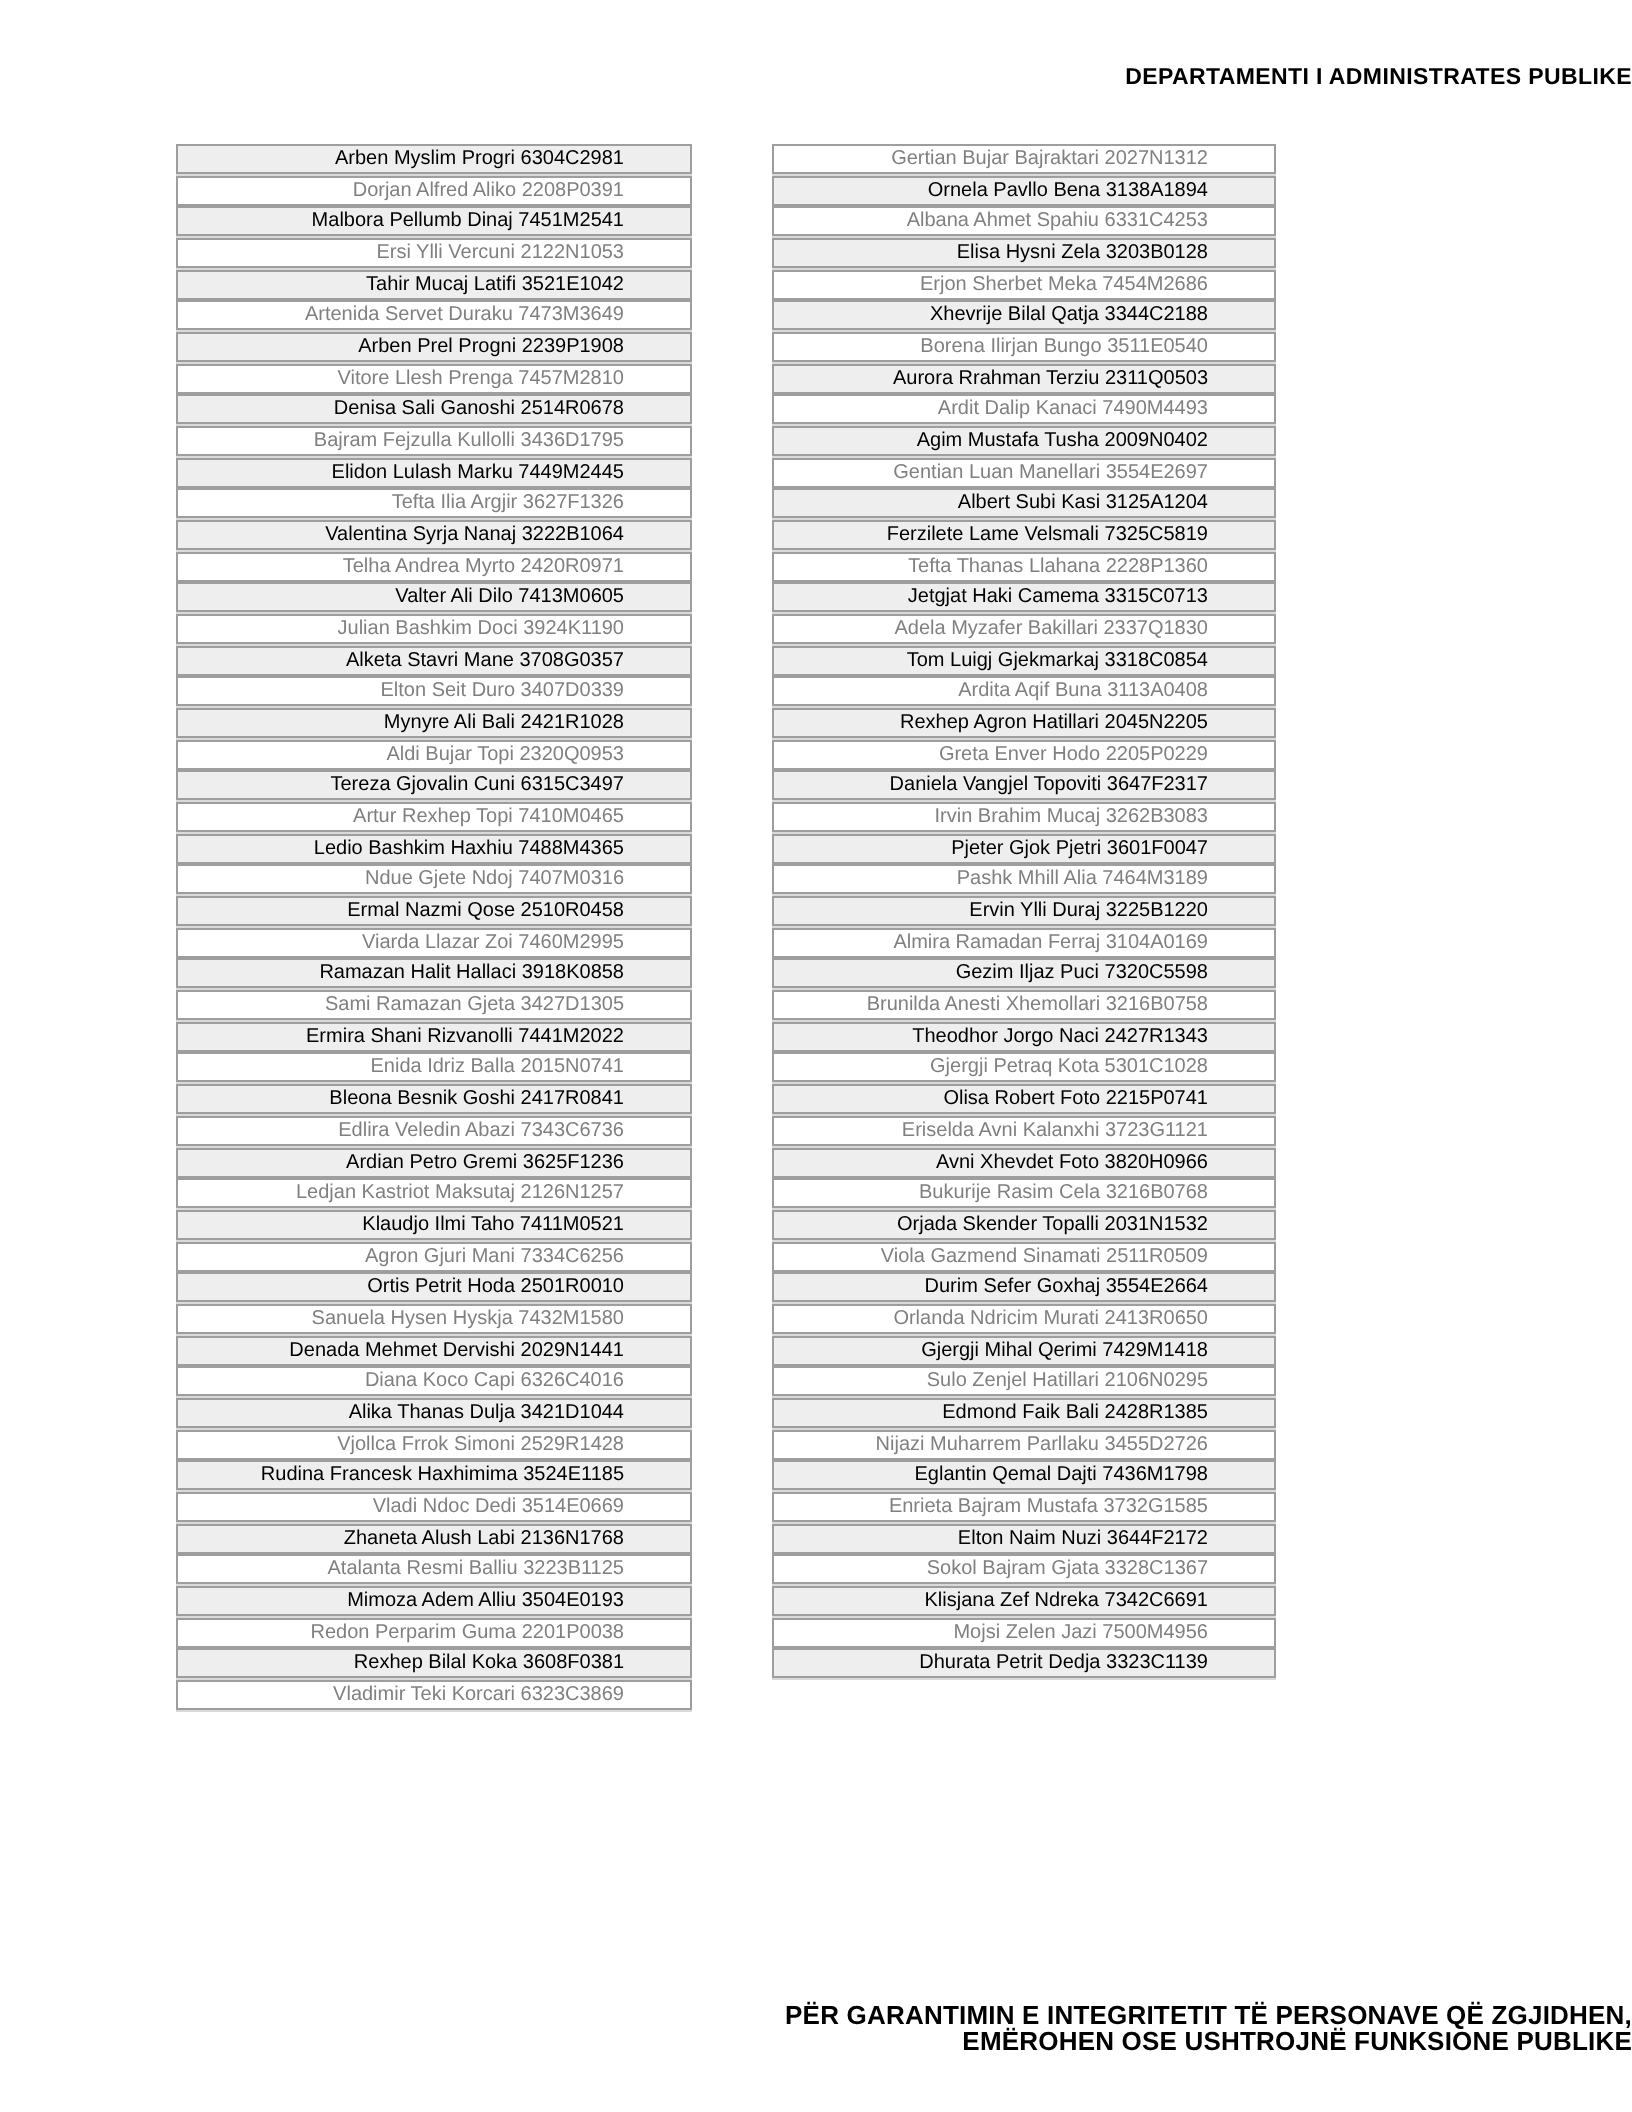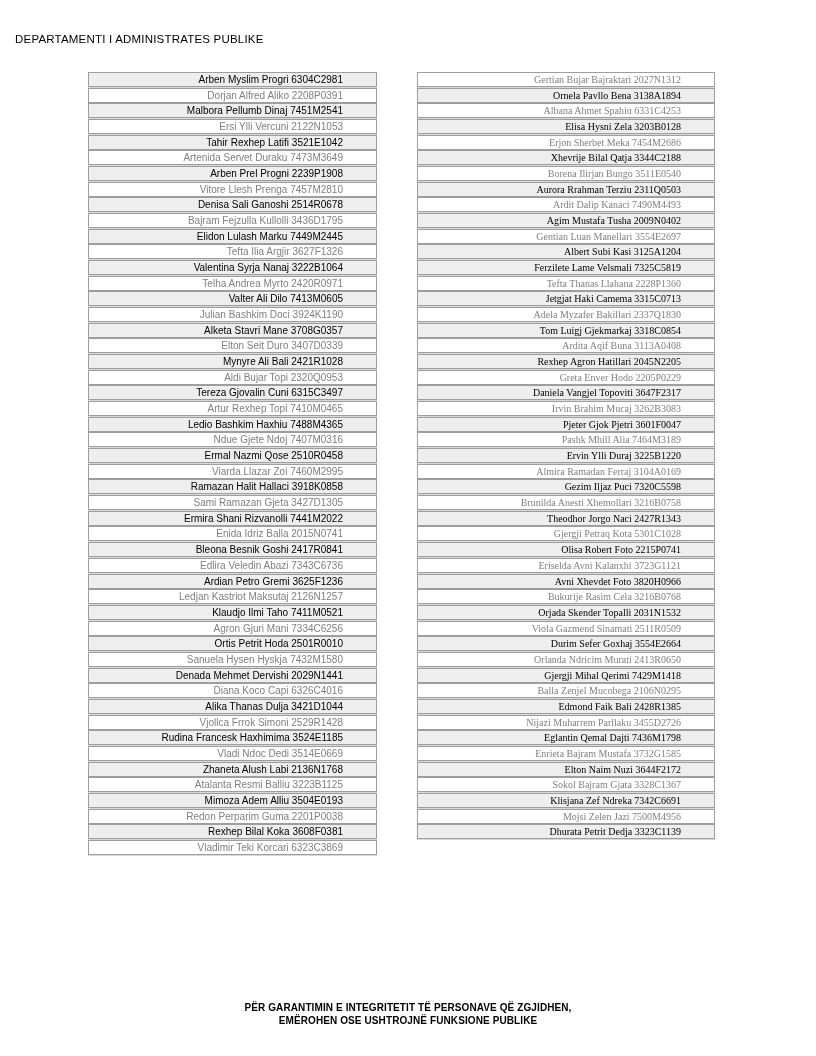--- a/index.html
+++ b/index.html
@@ -5,36 +5,36 @@
   * { margin: 0; padding: 0; box-sizing: border-box; }
   html, body { background: #ffffff; }
   body {
     width: 816px; height: 1056px;
     position: relative;
     font-family: "Liberation Sans", "DejaVu Sans", sans-serif;
     overflow: hidden;
   }
   .doc-title {
     position: absolute;
-    top: 33px; left: 15px; right: 0;
-    text-align: left;
+    top: 33px; left: 0; right: 0;
+    text-align: right;
     font-size: 11.5px;
-    font-weight: normal;
+    font-weight: bold;
     color: #000000;
     letter-spacing: 0.2px;
   }
   .columns {
     position: absolute;
     top: 72px; left: 88px;
     width: 635px;
     display: flex;
   }
-  .col { width: 289px; }
+  .col { width: 258px; }
   .col-left  { margin-right: 40px; }
-  .col-right { width: 298px; font-family: Liberation Serif, serif; }
+  .col-right { width: 252px; }
   .row {
     height: 15px;
     margin-bottom: 0.68px;
     border: 1px solid var(--row-border, #9e9e9e);
     box-shadow: 0 1px 0 #d9d9d9;
     font-size: 10px;
     line-height: 14px;
     text-align: right;
     padding-right: 33px;
     white-space: nowrap;
@@ -44,40 +44,40 @@
     background: var(--row-shaded-bg, #eeeeee);
     color: var(--row-shaded-text, #000000);
   }
   .row.plain {
     background: var(--row-plain-bg, #ffffff);
     color: var(--row-plain-text, #808080);
   }
   .doc-footer {
     position: absolute;
     top: 1001px; left: 0; right: 0;
-    text-align: center;
-    font-size: 10px;
+    text-align: right;
+    font-size: 13px;
     font-weight: bold;
     color: #000000;
     line-height: 13px;
     letter-spacing: 0.1px;
   }
 </style>
 </head>
 <body>
 
 <div class="doc-title">DEPARTAMENTI I ADMINISTRATES PUBLIKE</div>
 
 <div class="columns">
   <div class="col col-left" id="left-col">
       <div class="row shaded">Arben Myslim Progri 6304C2981</div>
       <div class="row plain">Dorjan Alfred Aliko 2208P0391</div>
       <div class="row shaded">Malbora Pellumb Dinaj 7451M2541</div>
       <div class="row plain">Ersi Ylli Vercuni 2122N1053</div>
-      <div class="row shaded">Tahir Rexhep Latifi 3521E1042</div>
+      <div class="row shaded">Tahir Mucaj Latifi 3521E1042</div>
       <div class="row plain">Artenida Servet Duraku 7473M3649</div>
       <div class="row shaded">Arben Prel Progni 2239P1908</div>
       <div class="row plain">Vitore Llesh Prenga 7457M2810</div>
       <div class="row shaded">Denisa Sali Ganoshi 2514R0678</div>
       <div class="row plain">Bajram Fejzulla Kullolli 3436D1795</div>
       <div class="row shaded">Elidon Lulash Marku 7449M2445</div>
       <div class="row plain">Tefta Ilia Argjir 3627F1326</div>
       <div class="row shaded">Valentina Syrja Nanaj 3222B1064</div>
       <div class="row plain">Telha Andrea Myrto 2420R0971</div>
       <div class="row shaded">Valter Ali Dilo 7413M0605</div>
@@ -150,21 +150,21 @@
       <div class="row plain">Gjergji Petraq Kota 5301C1028</div>
       <div class="row shaded">Olisa Robert Foto 2215P0741</div>
       <div class="row plain">Eriselda Avni Kalanxhi 3723G1121</div>
       <div class="row shaded">Avni Xhevdet Foto 3820H0966</div>
       <div class="row plain">Bukurije Rasim Cela 3216B0768</div>
       <div class="row shaded">Orjada Skender Topalli 2031N1532</div>
       <div class="row plain">Viola Gazmend Sinamati 2511R0509</div>
       <div class="row shaded">Durim Sefer Goxhaj 3554E2664</div>
       <div class="row plain">Orlanda Ndricim Murati 2413R0650</div>
       <div class="row shaded">Gjergji Mihal Qerimi 7429M1418</div>
-      <div class="row plain">Balla Zenjel Mucobega 2106N0295</div>
+      <div class="row plain">Sulo Zenjel Hatillari 2106N0295</div>
       <div class="row shaded">Edmond Faik Bali 2428R1385</div>
       <div class="row plain">Nijazi Muharrem Parllaku 3455D2726</div>
       <div class="row shaded">Eglantin Qemal Dajti 7436M1798</div>
       <div class="row plain">Enrieta Bajram Mustafa 3732G1585</div>
       <div class="row shaded">Elton Naim Nuzi 3644F2172</div>
       <div class="row plain">Sokol Bajram Gjata 3328C1367</div>
       <div class="row shaded">Klisjana Zef Ndreka 7342C6691</div>
       <div class="row plain">Mojsi Zelen Jazi 7500M4956</div>
       <div class="row shaded">Dhurata Petrit Dedja 3323C1139</div>
     </div>

